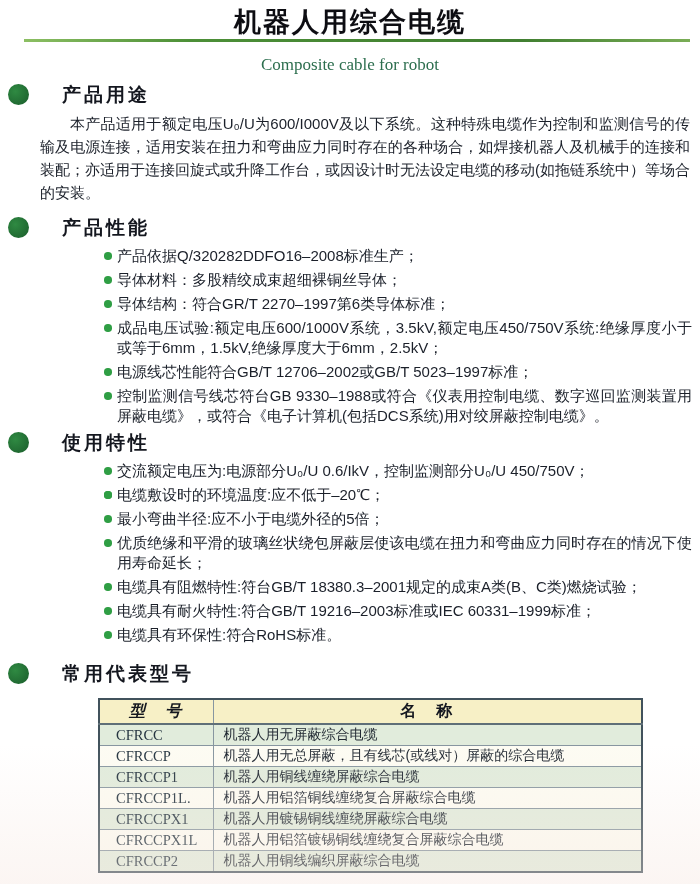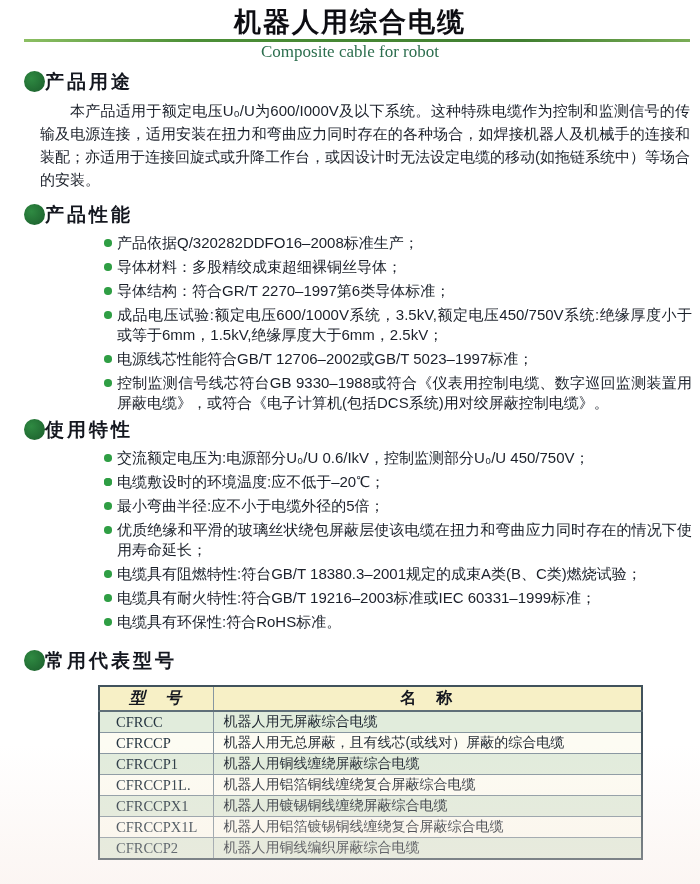--- a/index.html
+++ b/index.html
@@ -22,25 +22,25 @@
     color: #0d0d12; line-height: 30px;
   }
   .divider {
     height: 3px; margin: 2px 10px 0 24px;
     background: linear-gradient(to right, #8cbf63, #4c8f37 25%, #417f31 75%, #7aad56);
   }
   .doc-subtitle {
     text-align: center;
     font-family: "Liberation Serif", serif;
     font-size: 17px; color: #2c6e4e;
-    margin-top: 0; line-height: 20px;
-  }
-
-  
-  .sec-header { display: flex; align-items: center; gap: 0; padding-left: 24px; }
+    margin-top: 13px; line-height: 20px;
+  }
+
+  
+  .sec-header { display: flex; align-items: center; gap: 33px; padding-left: 8px; }
   .sec-bullet {
     width: 21px; height: 21px; border-radius: 50%;
     background: radial-gradient(circle at 35% 35%, #2f8a42, #1a5c2b);
     flex: 0 0 auto;
   }
   .sec-title {
     margin: 0; font-size: 19px; font-weight: bold;
     color: #14171f; line-height: 25px; letter-spacing: 3px;
   }
 

